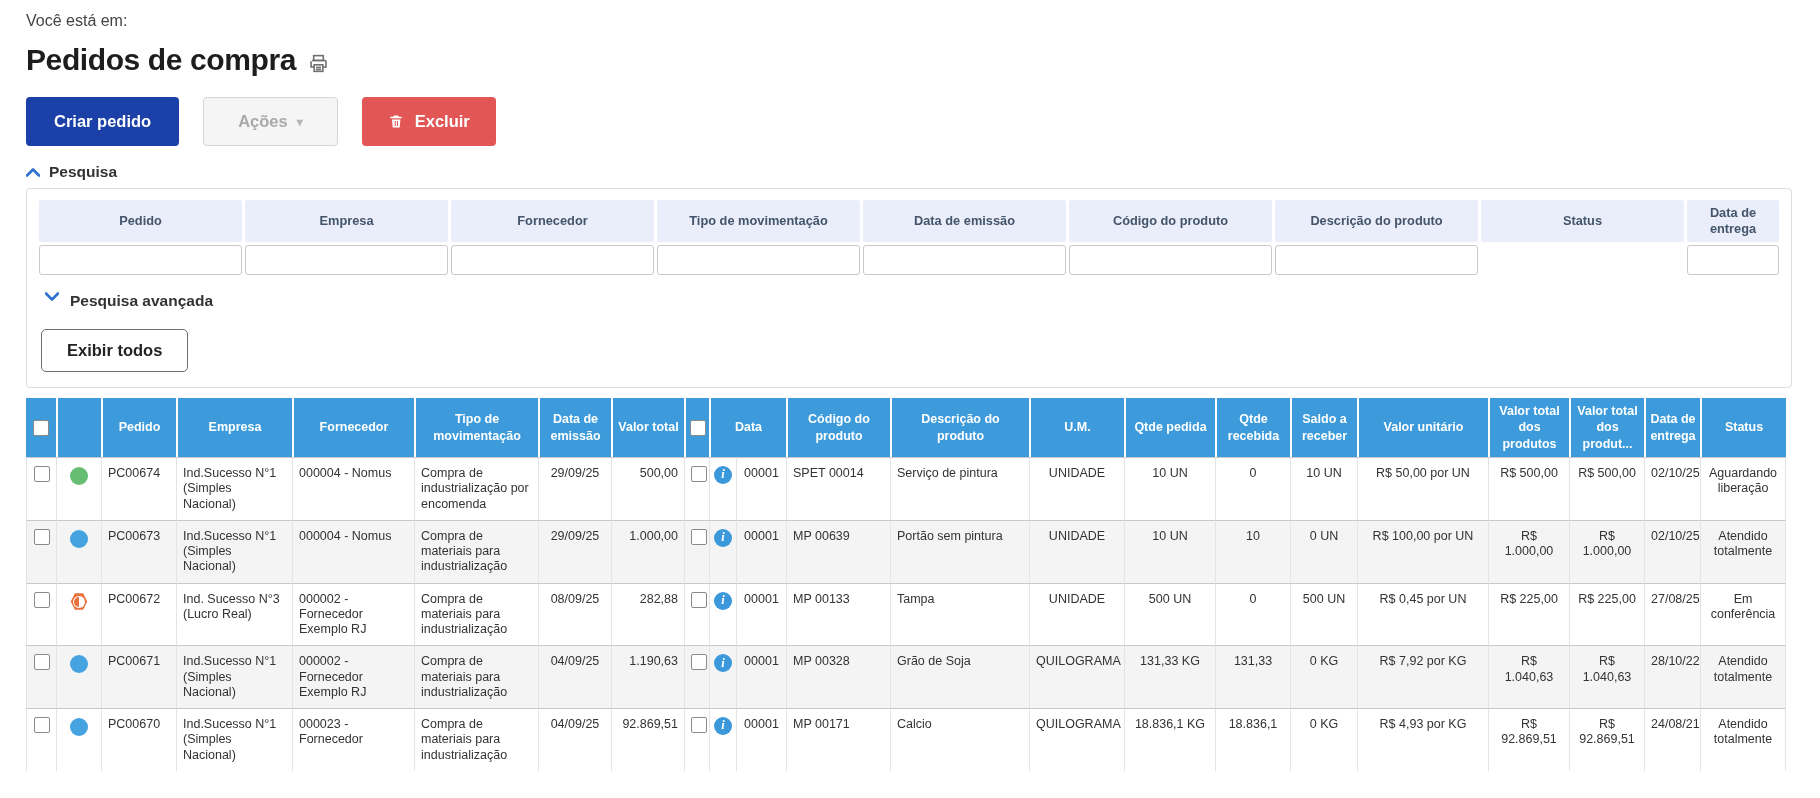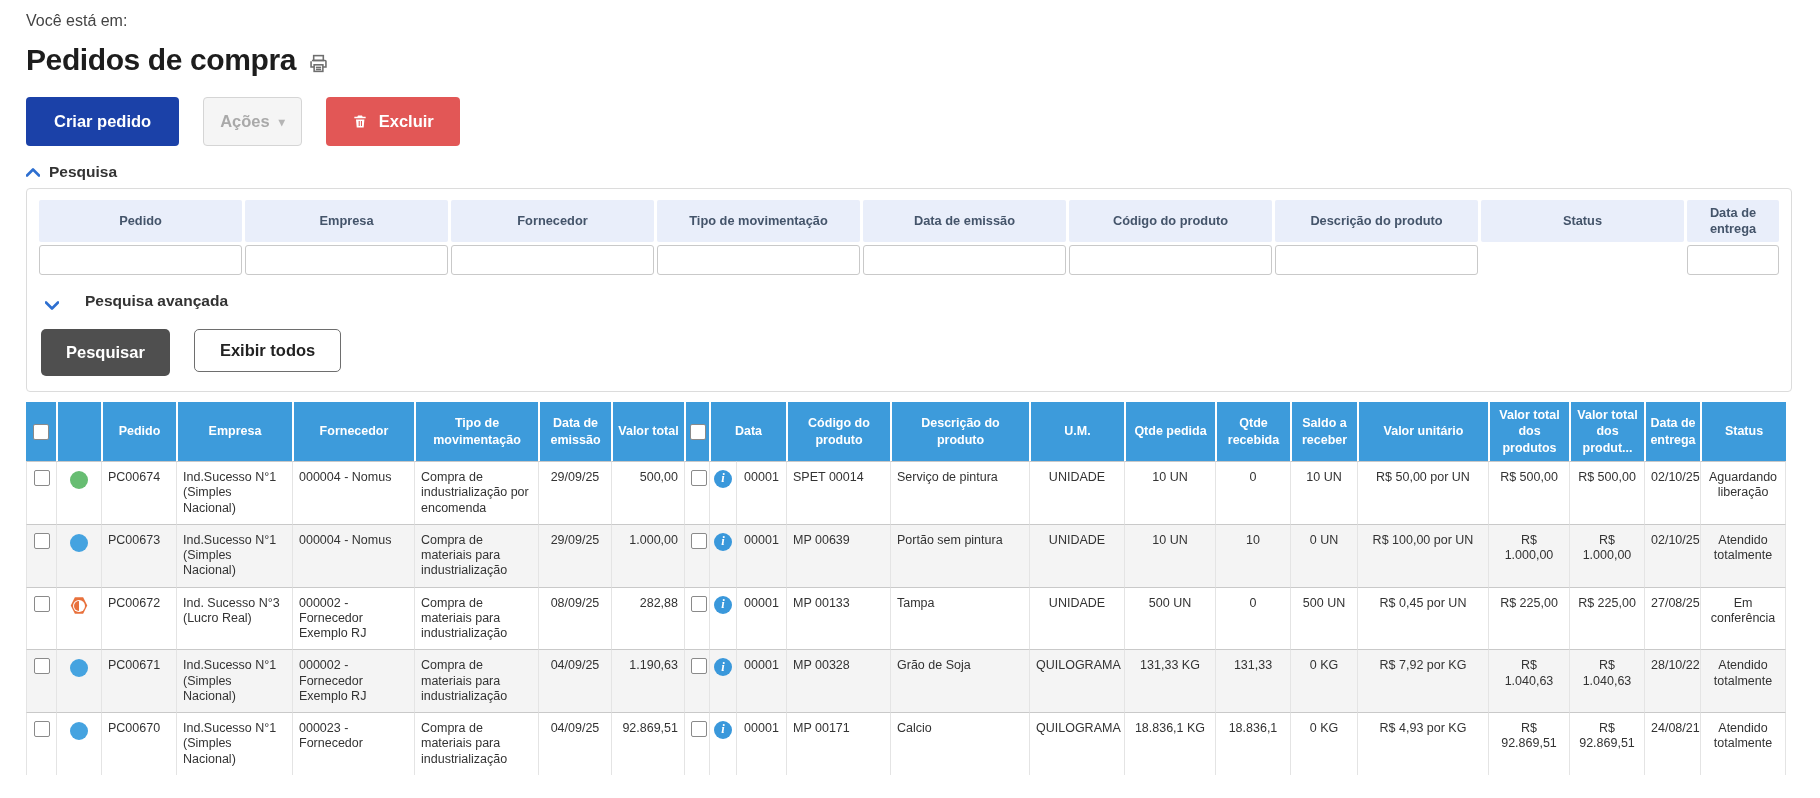--- a/index.html
+++ b/index.html
@@ -12,21 +12,21 @@
   .title-row{display:flex;align-items:center;gap:12px;margin-top:13px;}
   .page-title{font-size:30px;font-weight:bold;color:#1d1d1d;letter-spacing:-0.4px;margin:0;}
   .printer-icon{display:inline-flex;margin-top:6px;}
 
   
   .toolbar{display:flex;align-items:center;gap:24px;margin-top:20px;}
   .btn{display:inline-flex;align-items:center;justify-content:center;height:49px;
        border-radius:4px;font-size:16.5px;font-weight:bold;border:none;cursor:pointer;
        font-family:"Liberation Sans",sans-serif;}
   .btn-primary{background:#1b41a8;color:#fff;padding:0 28px;}
-  .btn-actions{background:#f5f5f5;color:#a9a9a9;border:1px solid #d5d5d5;padding:0 16px;gap:9px;}
+  .btn-actions{background:#f5f5f5;color:#a9a9a9;border:1px solid #d5d5d5;padding:0 34px;gap:9px;}
   .btn-actions .caret{font-size:12px;color:#b5b5b5;}
   .btn-danger{background:#e25756;color:#fff;padding:0 26px;gap:11px;}
 
   
   .section-head{display:flex;align-items:center;gap:9px;margin-top:17px;
                 font-size:15.5px;font-weight:bold;color:#333;cursor:pointer;}
   .panel{margin-top:7px;border:1px solid #dcdcdc;border-radius:4px;padding:11px 12px 15px 12px;}
   .search-grid{display:grid;grid-template-columns:repeat(8,1fr) 92px;column-gap:3px;}
   .search-col{display:flex;flex-direction:column;}
   .search-head{background:#e9eefa;color:#44546a;font-weight:bold;font-size:12.8px;
@@ -35,21 +35,21 @@
   .search-input{margin-top:3px;height:30px;border:1px solid #c9c9c9;border-radius:3px;
                 width:100%;box-sizing:border-box;padding:0 8px;font-size:13px;background:#fff;
                 font-family:"Liberation Sans",sans-serif;}
   .select-wrap{position:relative;margin-top:3px;}
   .select-wrap select{appearance:none;-webkit-appearance:none;width:100%;height:30px;
       border:1px solid #c9c9c9;border-radius:3px;padding:0 24px 0 8px;font-size:13px;color:#222;
       background:#fff;font-family:"Liberation Sans",sans-serif;}
   .select-wrap::after{content:"";position:absolute;right:12px;top:9px;width:8px;height:8px;
       border-right:2.4px solid #1a1a1a;border-bottom:2.4px solid #1a1a1a;transform:rotate(45deg);
       pointer-events:none;}
-  .advanced-link{display:flex;align-items:flex-end;gap:26px;margin:17px 0 0 6px;
+  .advanced-link{display:flex;align-items:flex-start;gap:11px;margin:17px 0 0 6px;
                  font-size:15.5px;font-weight:bold;color:#333;cursor:pointer;}
   .panel-buttons{display:flex;gap:24px;margin-top:19px;margin-left:2px;}
   .btn-search{background:#4f4f4f;color:#fff;height:47px;padding:0 25px;border-radius:5px;}
   .btn-showall{background:#fff;color:#222;height:43px;padding:0 25px;border-radius:5px;
                border:1px solid #6e6e6e;}
 
   
   .results-bar{display:flex;align-items:center;margin-top:16px;}
   .results-text{font-size:13.5px;color:#222;}
   .pager{display:flex;align-items:center;gap:34px;margin-left:26px;}
@@ -184,21 +184,20 @@
     <div class="advanced-link">
       <span style="display:inline-flex;">
         <svg width="14" height="9" viewBox="0 0 14 9">
             <polyline points="1,1.5 7,7.5 13,1.5" stroke="#2e6fd0" stroke-width="2.6" fill="none" stroke-linecap="round" stroke-linejoin="round"></polyline>
           </svg>
       </span>
       <span>Pesquisa avançada</span>
     </div>
 
     <div class="panel-buttons">
-      <button class="btn btn-search">Pesquisar</button>
       <button class="btn btn-showall">Exibir todos</button>
     </div>
   </div>
 
 
   <table class="grid">
     <colgroup>
       <col style="width:30px">
         <col style="width:45px">
         <col style="width:75px">

